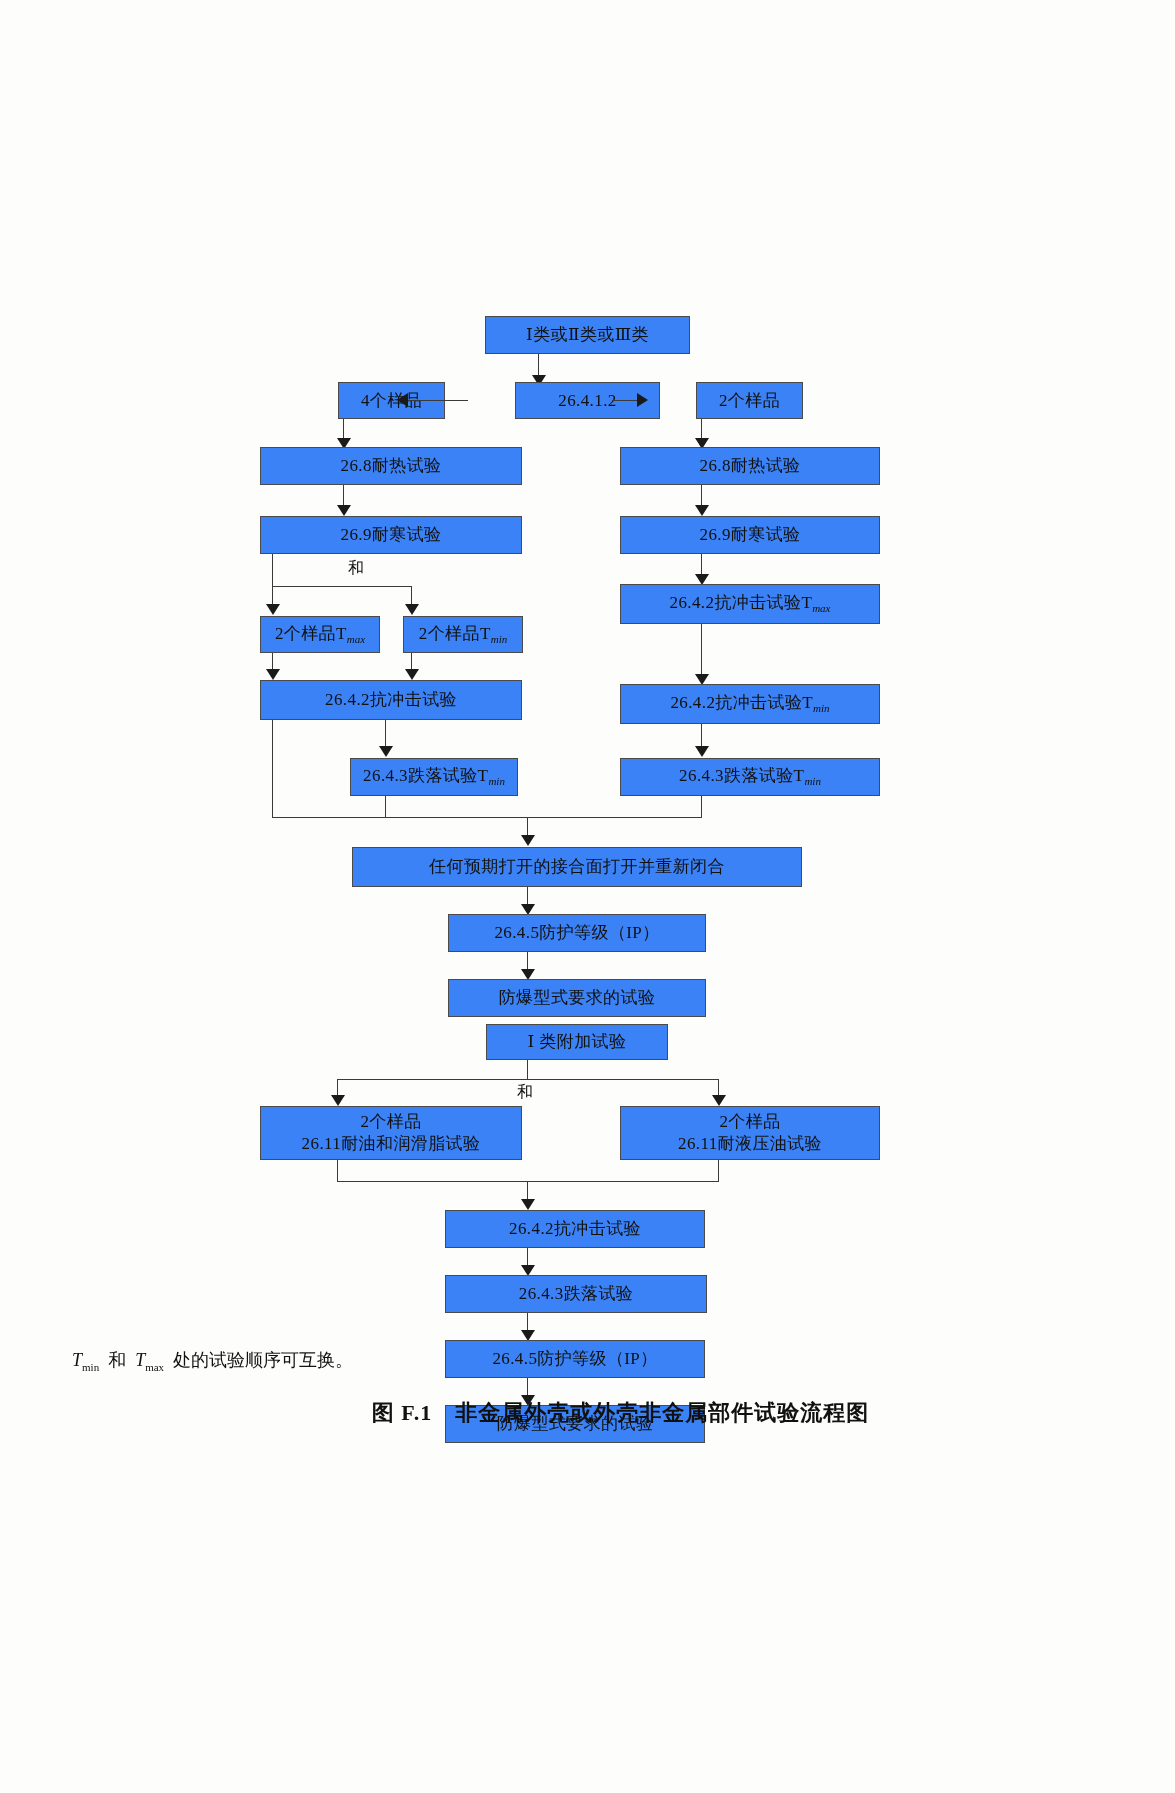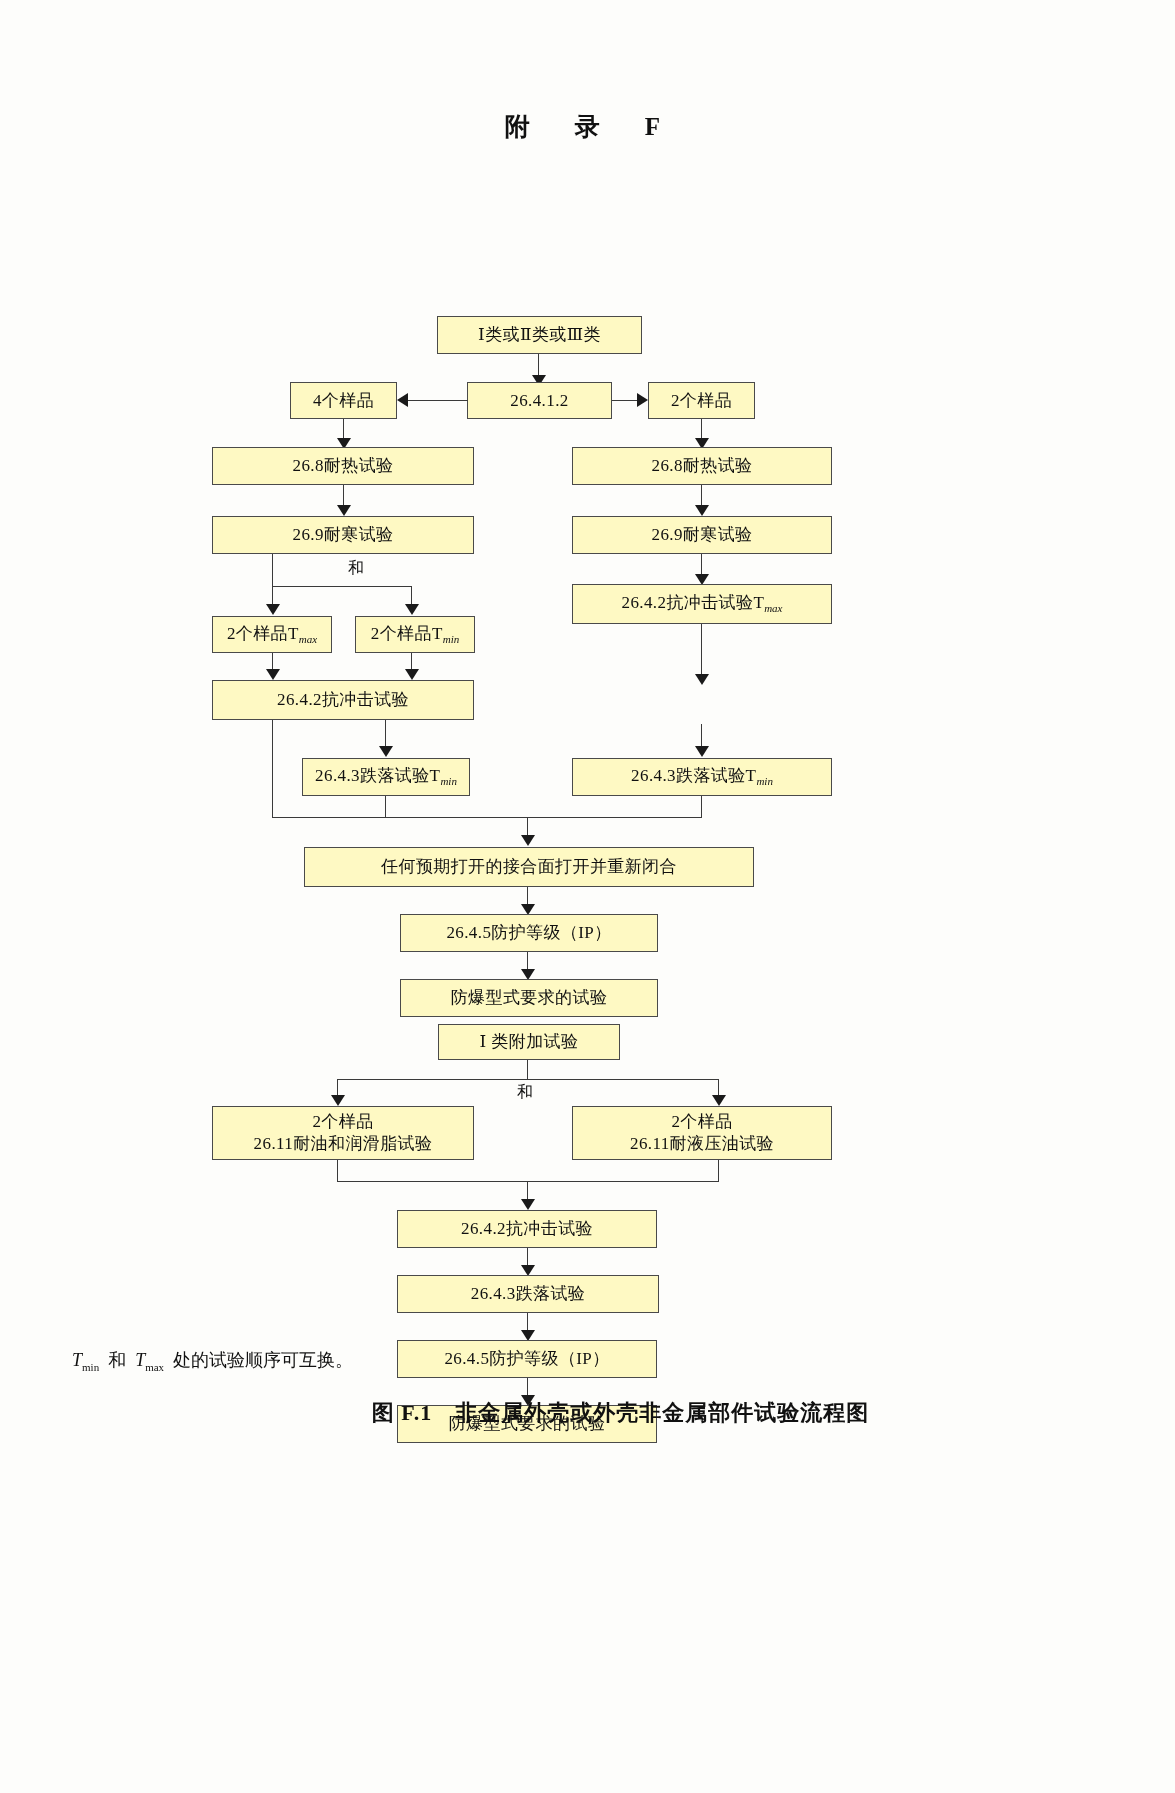--- a/index.html
+++ b/index.html
@@ -36,28 +36,29 @@
     text-align:justify;
     text-indent:38px;
   }
   
   .chart{
     position:absolute;top:312px;left:0;width:1175px;height:1030px;
   }
   .node{
     position:absolute;
     border:1.4px solid #4a4a4a;
-    background:#fef9c3;
+    background:#3b82f6;
     box-sizing:border-box;
     display:flex;align-items:center;justify-content:center;
     text-align:center;
     font-size:17px;
     line-height:1.28;
     letter-spacing:.4px;
     color:#111;
+    margin-left:48px;
   }
   .node.two-line{flex-direction:column;}
   .node .ln{display:block;}
   .sub{font-size:11px;vertical-align:sub;letter-spacing:0;}
   .ital{font-style:italic;font-family:"Liberation Serif",serif;}
   
   .vline,.hline{position:absolute;background:#3a3a3a;}
   .vline{width:1.4px;}
   .hline{height:1.4px;}
   .arw{position:absolute;width:0;height:0;}
@@ -73,21 +74,20 @@
   .figcap{
     position:absolute;top:1398px;left:0;width:100%;
     text-align:center;font-size:22px;font-weight:bold;letter-spacing:1px;padding-left:33px;
   }
 </style>
 </head>
 <body>
 
 <div class="page">
 
-  <div class="appendix-title">附　录　F</div>
 
   <div class="chart">
 
     <div class="node" style="left:437px;top:4px;width:205px;height:38px;">
       <span>Ⅰ类或Ⅱ类或Ⅲ类</span>
     </div>
     <div class="vline" style="left:538px;top:42px;height:27px;"></div>
     <div class="arw arw-d" style="left:532px;top:63px;"></div>
 
     <div class="node" style="left:467px;top:70px;width:145px;height:37px;">
@@ -168,20 +168,23 @@
     </div>
     <div class="vline" style="left:701px;top:242px;height:24px;"></div>
     <div class="arw arw-d" style="left:695px;top:262px;"></div>
 
     <div class="node" style="left:572px;top:272px;width:260px;height:40px;">
       <span><span>26.4.2抗冲击试验T</span><span class="sub ital">max</span></span>
     </div>
     <div class="vline" style="left:701px;top:312px;height:54px;"></div>
     <div class="arw arw-d" style="left:695px;top:362px;"></div>
 
+    <div class="node" style="left:572px;top:372px;width:260px;height:40px;">
+      <span><span>26.4.2抗冲击试验T</span><span class="sub ital">min</span></span>
+    </div>
     <div class="vline" style="left:701px;top:412px;height:26px;"></div>
     <div class="arw arw-d" style="left:695px;top:434px;"></div>
 
     <div class="node" style="left:572px;top:446px;width:260px;height:38px;">
       <span><span>26.4.3跌落试验T</span><span class="sub ital">min</span></span>
     </div>
     <div class="vline" style="left:701px;top:484px;height:21px;"></div>
     <div class="hline" style="left:527px;top:505px;width:175px;"></div>
 
     <div class="vline" style="left:527px;top:505px;height:22px;"></div>

